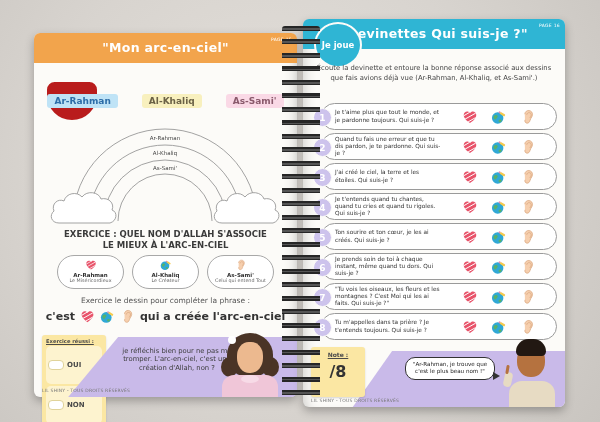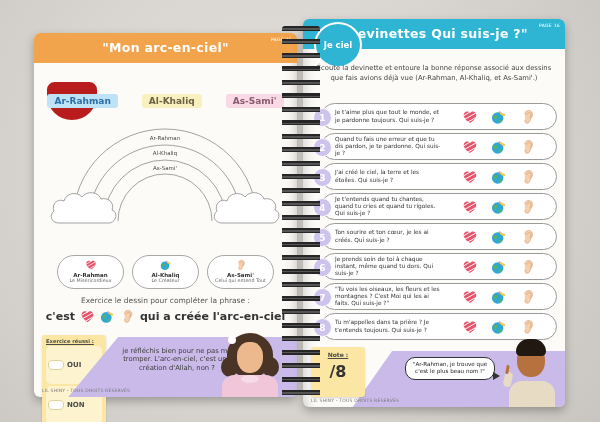--- a/index.html
+++ b/index.html
@@ -147,20 +147,24 @@
     <text x="116" y="42" text-anchor="middle" font-size="5.5" fill="#444">Al-Khaliq</text>
     <text x="116" y="57" text-anchor="middle" font-size="5.5" fill="#444">As-Sami'</text>
     <g fill="#fff" stroke="#999" stroke-width="0.9">
       <path d="M10 110 C2 110 0 102 5 98 C2 91 9 85 15 88 C17 80 28 78 33 84 C38 77 50 79 52 86 C59 84 66 90 63 97 C69 99 68 108 61 110 Z"></path>
     </g>
     <g fill="#fff" stroke="#999" stroke-width="0.9" transform="translate(163,0)">
       <path d="M10 110 C2 110 0 102 5 98 C2 91 9 85 15 88 C17 80 28 78 33 84 C38 77 50 79 52 86 C59 84 66 90 63 97 C69 99 68 108 61 110 Z"></path>
     </g>
   </svg>
 
+  <div class="exo-title">
+    <div>EXERCICE : QUEL NOM D'ALLAH S'ASSOCIE</div>
+    <div>LE MIEUX À L'ARC-EN-CIEL</div>
+  </div>
 
   <div class="options">
     <div class="opt">
       <svg class="ic" width="12" height="12" style="margin:0 auto">
           <use href="#ic-heart"></use>
         </svg>
       <div class="nm">Ar-Rahman</div>
       <div class="sub">Le Miséricordieux</div>
     </div>
     <div class="opt">
@@ -224,21 +228,21 @@
   </div>
 
   <div class="footer">LIL SHINY - TOUS DROITS RÉSERVÉS</div>
 </div>
 
 <div class="page page-right">
   <div class="band band-blue">
     <div class="band-title">"Devinettes Qui suis-je ?"</div>
     <div class="page-label">PAGE 16</div>
   </div>
-  <div class="badge badge-blue">Je ciel</div>
+  <div class="badge badge-blue">Je joue</div>
 
   <div class="instr-r">
     <div>Écoute la devinette et entoure la bonne réponse associé aux dessins</div>
     <div>que fais avions déjà vue (Ar-Rahman, Al-Khaliq, et As-Sami'.)</div>
   </div>
 
   <div class="riddles">
     <div class="riddle">
       <span class="num">1</span>
       <span class="txt">Je t'aime plus que tout le monde, et je pardonne toujours. Qui suis-je ?</span>

